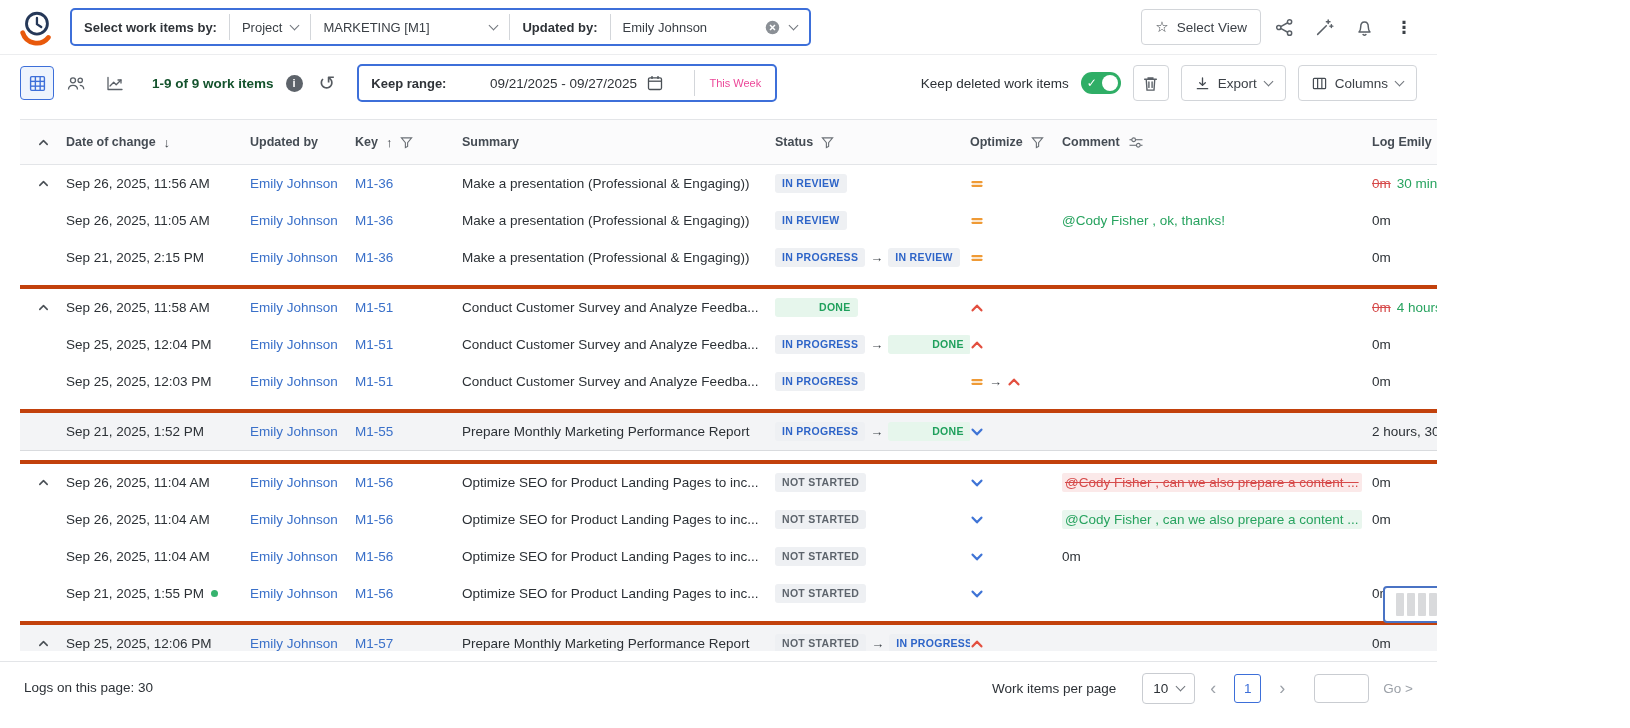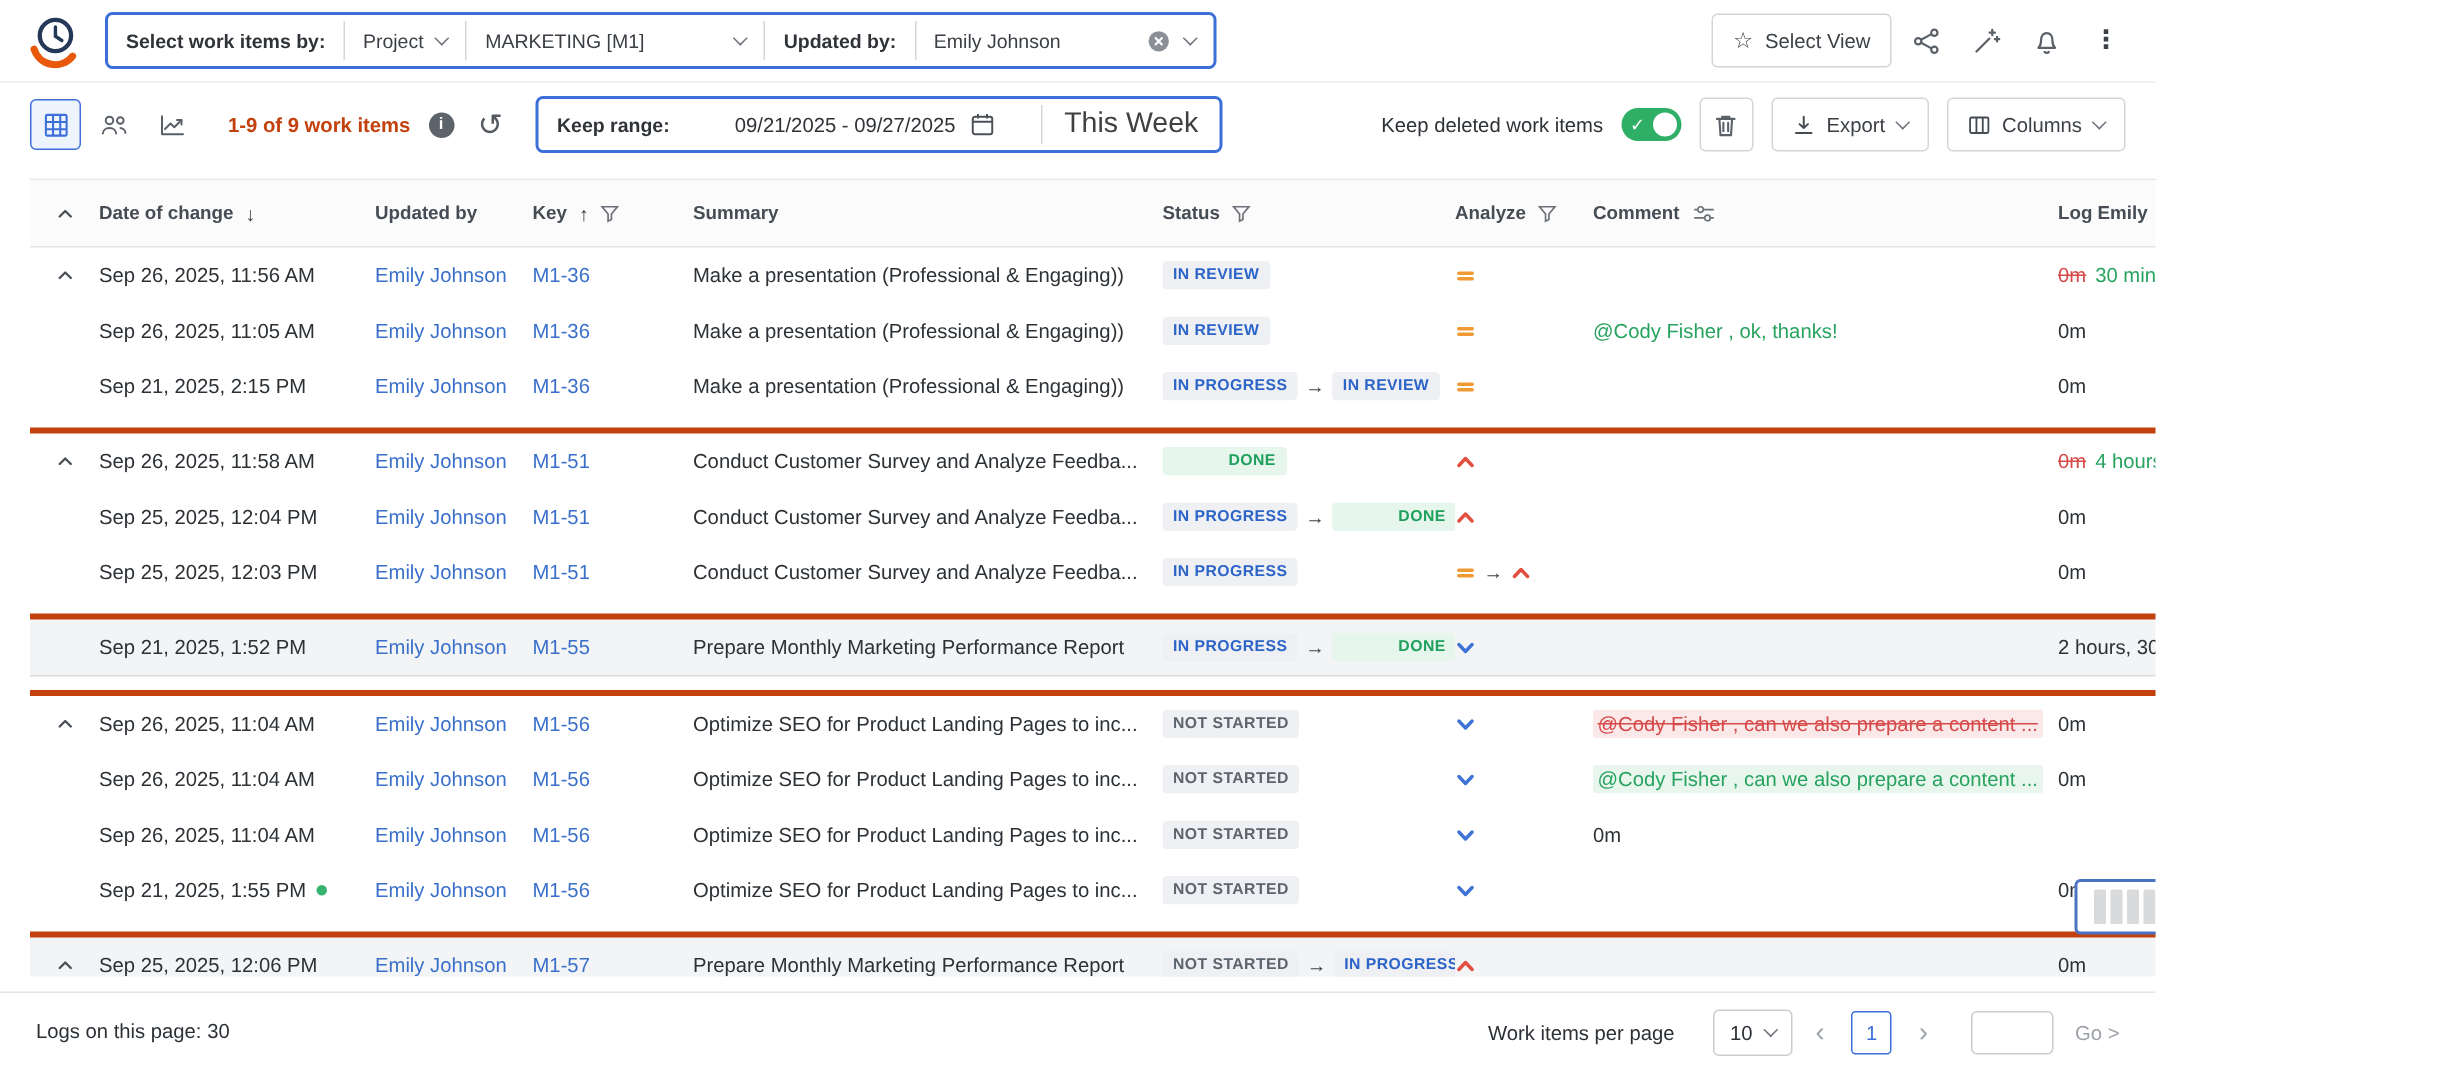--- a/index.html
+++ b/index.html
@@ -21,25 +21,25 @@
   .btn { height:36px; border:1px solid #d2d5d9; border-radius:4px; background:#fff; padding:0 13px; font-size:13.5px; color:#3c4147; display:flex; gap:8px; align-items:center; white-space:nowrap; }
   .star { font-size:15px; color:#3c4147; }
   .iconbtn { width:34px; height:34px; display:flex; align-items:center; justify-content:center; }
   .kebab { font-size:17px; color:#3c4147; font-weight:700; }
 
   
   .toolbar { height:56px; display:flex; align-items:center; padding:0 20px; gap:10px; }
   .view-switch { display:flex; gap:5px; margin-right:6px; }
   .viewbtn { width:34px; height:34px; display:flex; align-items:center; justify-content:center; border-radius:4px; border:1px solid transparent; }
   .viewbtn.active { border:1px solid #3D6FD9; background:#eef4fd; }
-  .count { font-weight:700; font-size:13.5px; color:#c2410c; margin:0 2px 0 4px; white-space:nowrap; }
+  .count { font-weight:700; font-size:13.5px; color:#14532d; margin:0 2px 0 4px; white-space:nowrap; }
   .info { width:17px; height:17px; border-radius:50%; background:#5d636a; color:#fff; font-size:11px; font-weight:700; display:flex; align-items:center; justify-content:center; flex:none; }
   .refresh { font-size:20px; color:#555a60; margin:0 6px; }
   .dr-value { display:flex; align-items:center; gap:10px; padding:0 14px; font-size:13.5px; color:#2f3338; min-width:236px; justify-content:center; }
-  .preset { display:flex; align-items:center; padding:0 14px; font-size:19px; color:#404040; }
+  .preset { display:flex; align-items:center; padding:0 14px; font-size:11px; color:#ec4899; }
   .toolbar-right { margin-left:auto; display:flex; align-items:center; gap:12px; }
   .kd-label { font-size:13.5px; color:#2c3136; white-space:nowrap; }
   .toggle { width:40px; height:22px; background:#2fae66; border-radius:11px; display:inline-flex; align-items:center; justify-content:space-between; padding:0 3px; cursor:pointer; flex:none; }
   .tg-check { color:#fff; font-size:12px; font-weight:700; margin-left:3px; }
   .tg-knob { width:16px; height:16px; background:#fff; border-radius:50%; }
   .sqbtn { width:36px; height:36px; border:1px solid #d2d5d9; border-radius:4px; display:flex; align-items:center; justify-content:center; background:#fff; }
 
   
   .table { position:relative; margin:8px 0 0 20px; width:1532px; height:532px; overflow:hidden; }
   .trow { display:grid; grid-template-columns:46px 184px 105px 107px 313px 195px 92px 310px 1fr; align-items:center; height:37px; }
@@ -272,21 +272,21 @@
         </div>
       <div class="cell">
         <span>Status</span>
         <span class="hicon">
             <svg width="13" height="13" viewBox="0 0 14 14">
               <path d="M1.5 2h11L8.2 7.2v4l-2.4 1.2V7.2z" fill="none" stroke="#6b7076" stroke-width="1.2"></path>
             </svg>
           </span>
       </div>
       <div class="cell">
-        <span>Analyze</span>
+        <span>Optimize</span>
         <span class="hicon">
             <svg width="13" height="13" viewBox="0 0 14 14">
               <path d="M1.5 2h11L8.2 7.2v4l-2.4 1.2V7.2z" fill="none" stroke="#6b7076" stroke-width="1.2"></path>
             </svg>
           </span>
       </div>
       <div class="cell">
         <span>Comment</span>
         <span class="hicon">
             <svg width="16" height="13" viewBox="0 0 16 14" fill="none" stroke="#6b7076" stroke-width="1.2">

